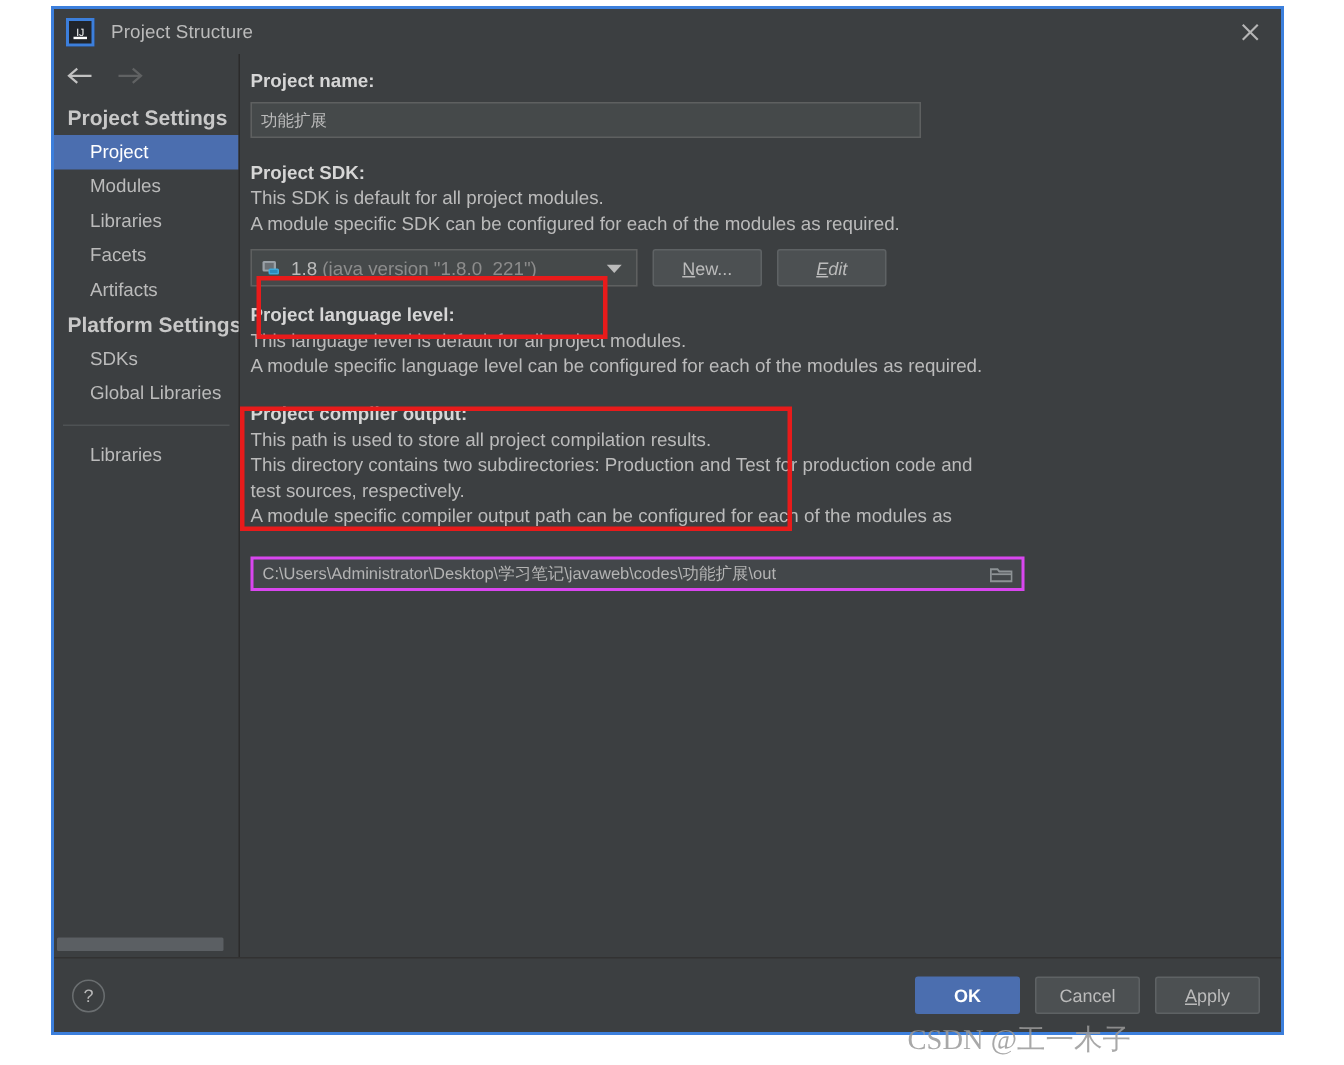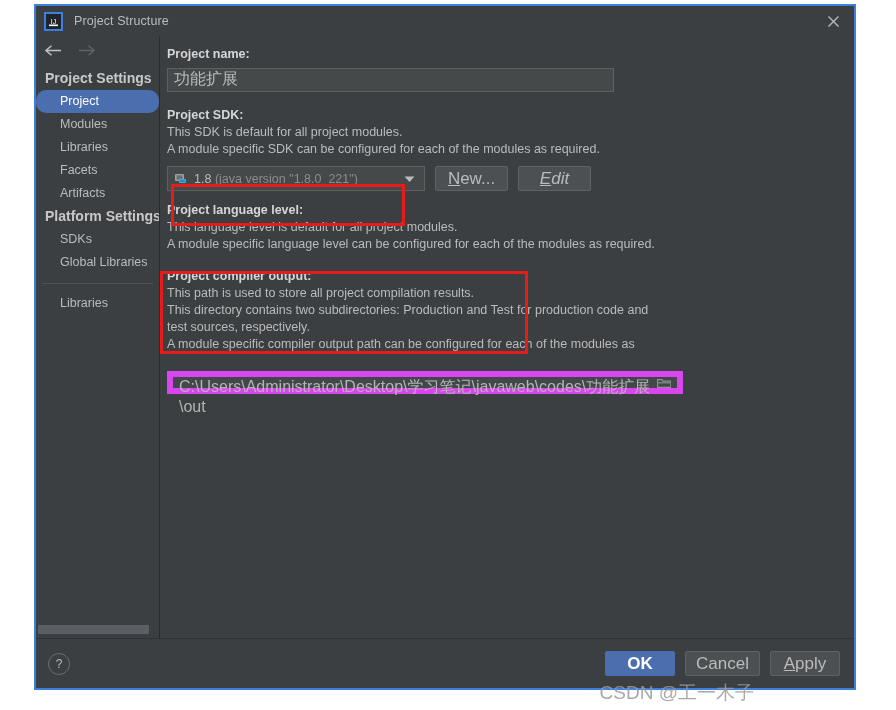--- a/index.html
+++ b/index.html
@@ -106,21 +106,20 @@
     white-space: nowrap;
     line-height: 15px;
   }
   .side-item {
     font-size: 12.5px;
     color: #bbbbbb;
     padding: 4px 0 4px 24px;
     white-space: nowrap;
     line-height: 15px;
     cursor: pointer;
-    border-radius: 10px;
   }
   .side-item.selected {
     background: #4b6eaf;
     color: #ffffff;
   }
   .side-sep {
     height: 1px;
     background: #4e5254;
     margin: 9px 6px 8px 6px;
   }
@@ -158,28 +157,29 @@
     color: #bbbbbb;
     line-height: 17px;
   }
 
   
   .textfield {
     height: 24px;
     background: #45494a;
     border: 1px solid #5e6060;
     display: flex;
+    align-items: center;
     padding: 0 6px;
-    font-size: 16px;
+    font-size: 11px;
     color: #bbbbbb;
     cursor: text;
   }
   .textfield.readonly {
     background: #43474a;
-    border: 6px solid #d946ef;
+    border: 2px solid #d946ef;
     color: #b4b4b4;
     justify-content: space-between;
   }
 
   
   .combo {
     height: 25px;
     background: #45494a;
     border: 1px solid #5e6060;
     display: flex;
@@ -208,21 +208,21 @@
   .dim { color: #8c8c8c; }
 
   
   .btn {
     height: 25px;
     min-width: 72px;
     background: #4c5052;
     border: 1px solid #5e6264;
     border-radius: 2px;
     color: #bbbbbb;
-    font-size: 17px;
+    font-size: 12px;
     display: inline-flex;
     align-items: center;
     justify-content: center;
     cursor: pointer;
     padding: 4px 10px;
   }
   .btn u { text-decoration: underline; }
 
   
   .annot {
@@ -261,21 +261,21 @@
     min-width: 70px;
   }
 
   
   #watermark {
     position: absolute;
     right: 10px; bottom: 4px;
     font-size: 19px;
     color: #9a9a9a;
     opacity: .85;
-    font-family: Liberation Sans, sans-serif;
+    font-family: Liberation Serif, serif;
     white-space: nowrap;
     z-index: 40;
   }
 </style>
 </head>
 <body>
 
 <div id="page">
 
   <div id="dialog">

